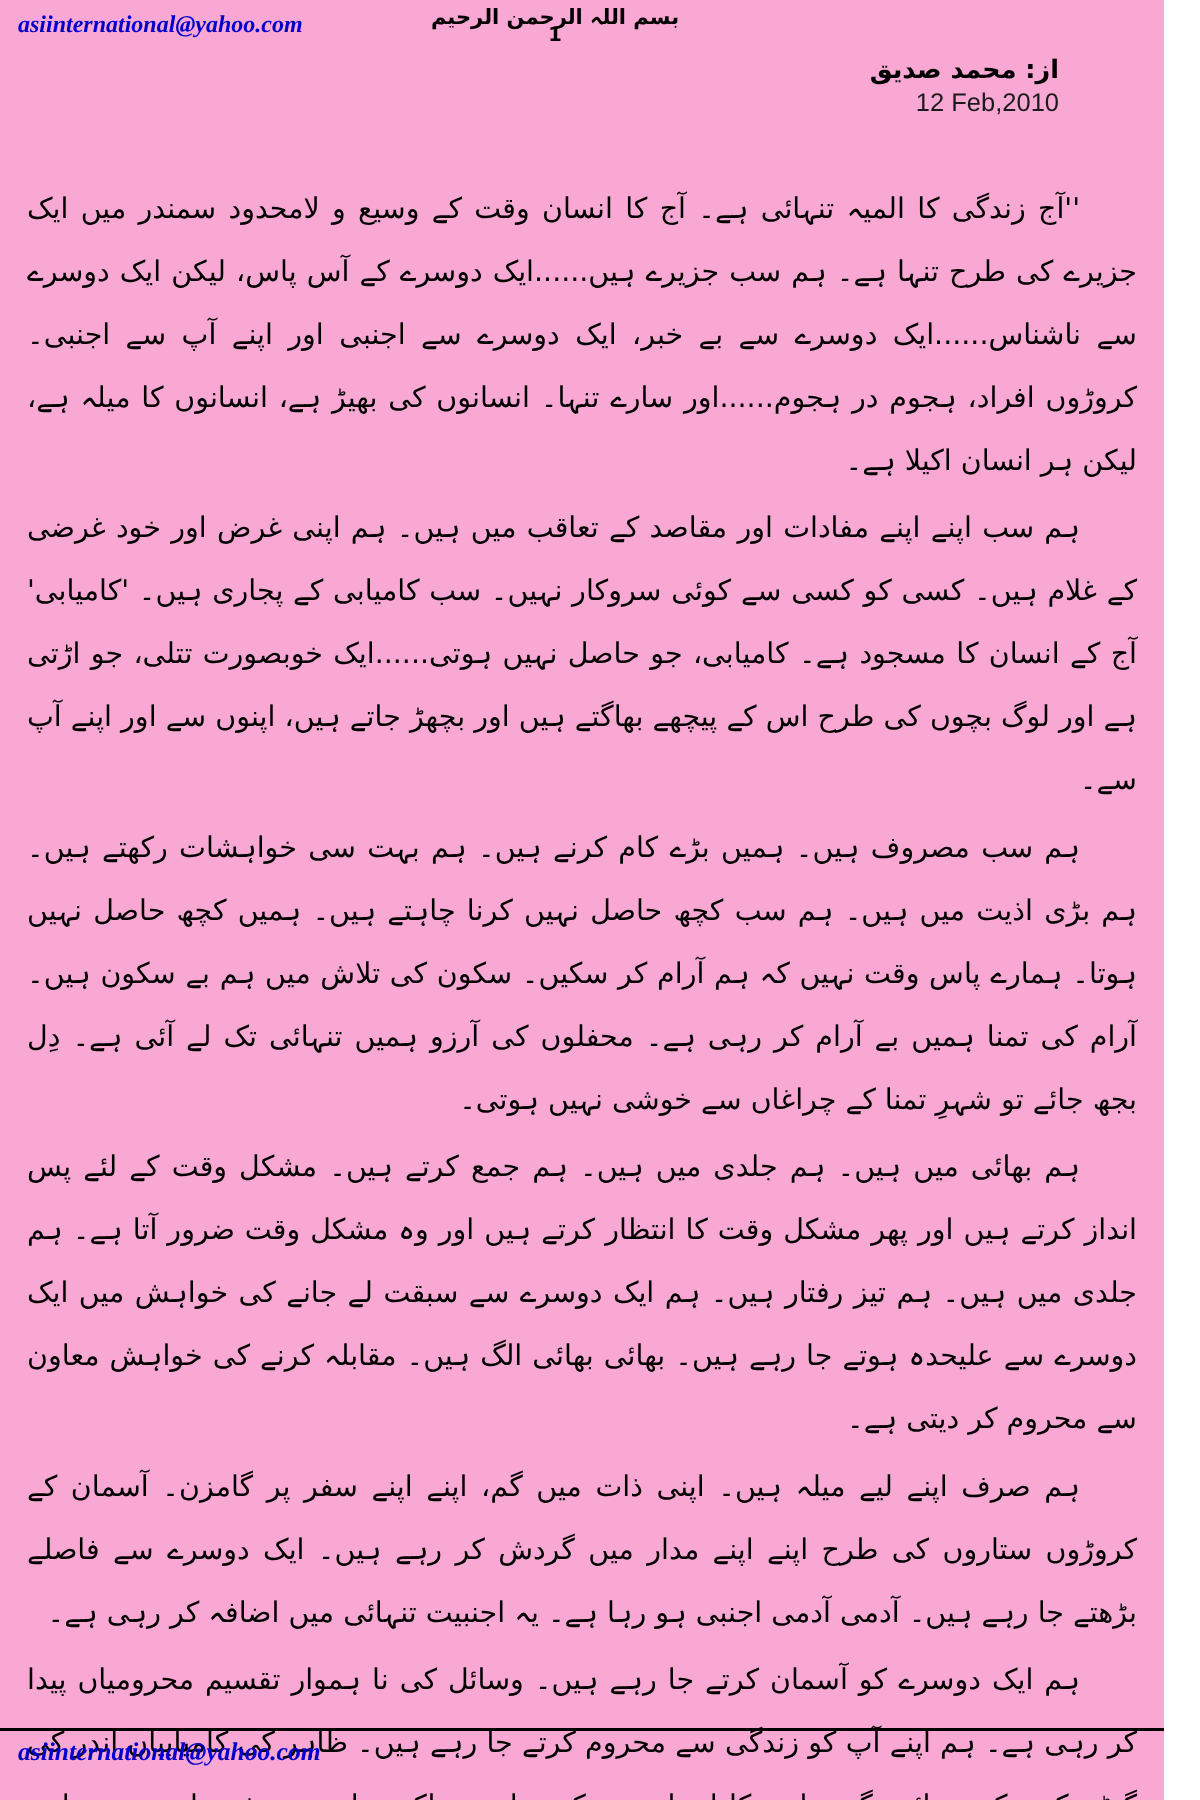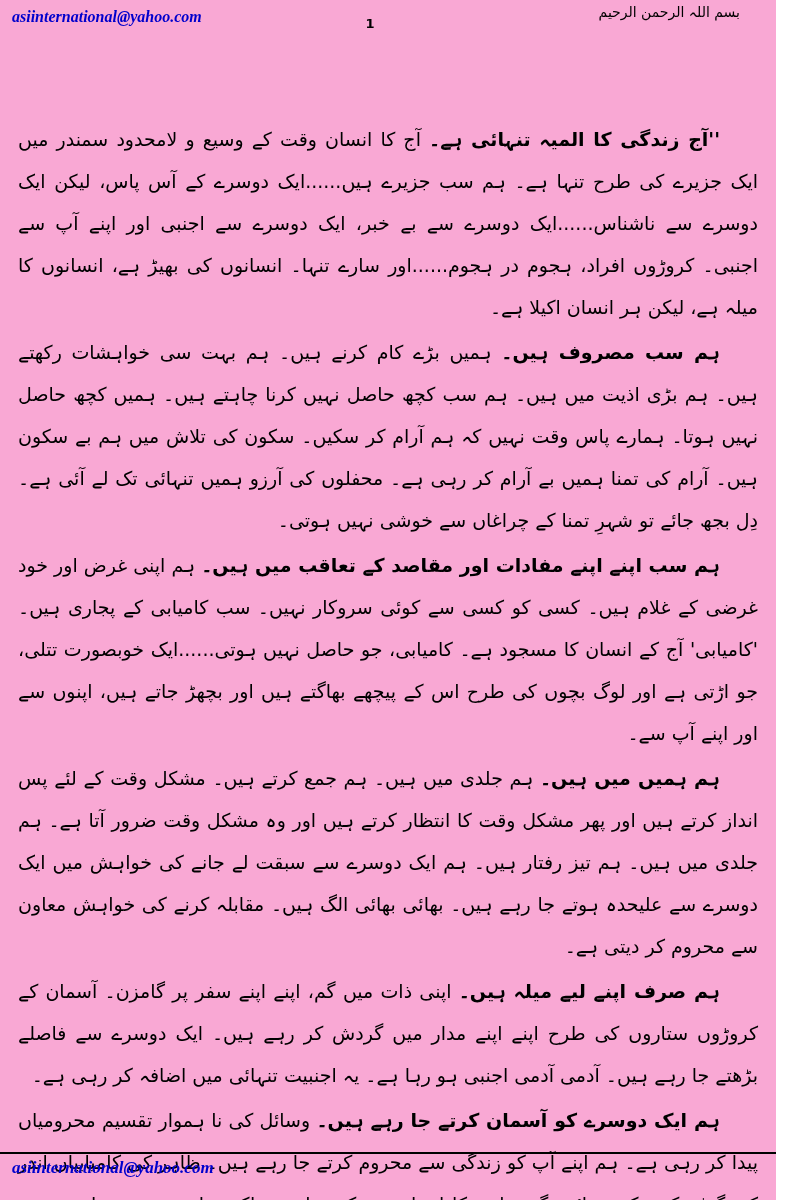--- a/index.html
+++ b/index.html
@@ -16,42 +16,42 @@
     position:absolute;top:8px;left:12px;
     font-family:"Liberation Serif",serif;
     font-style:italic;font-weight:bold;
     font-size:16px;color:#0000cc;
     cursor:pointer;
   }
   .bismillah-wrap{
     position:absolute;top:4px;left:0;width:740px;
     text-align:center;line-height:1.15;
   }
-  .bismillah{font-size:14px;font-weight:normal;direction:rtl;text-align:right;}
+  .bismillah{font-size:14px;font-weight:bold;direction:rtl;}
   .page-number{font-size:13px;font-weight:bold;margin-top:-3px;}
   .author-block{
     position:absolute;top:36px;right:70px;
     text-align:right;line-height:1.3;
   }
   .author{font-size:17px;font-weight:bold;direction:rtl;}
   .date{font-family:"Liberation Sans",sans-serif;font-size:17px;color:#1a1a1a;}
   .title{
     position:absolute;top:46px;left:0;width:760px;margin:0;
     text-align:center;direction:rtl;
     font-size:34px;font-weight:bold;
     letter-spacing:1px;
   }
   
   .essay{
     position:absolute;top:118px;left:18px;right:18px;
     direction:rtl;text-align:justify;
     font-size:19px;line-height:42px;
   }
   .essay p{margin:0 0 3px 0;text-indent:38px;}
-  .essay p b{font-weight:bold;}
+  .essay p b{font-weight:normal;}
   
   .footer-rule{
     position:absolute;left:0;right:0;top:1152px;
     border:none;border-top:2px solid #000;margin:0;
   }
   .footer-row{
     position:absolute;left:12px;right:12px;top:1158px;
     display:flex;justify-content:space-between;align-items:baseline;
     font-family:"Liberation Serif",serif;
     font-style:italic;font-weight:bold;
@@ -65,27 +65,31 @@
 
 <div class="page">
 
   <div class="email-top">asiinternational@yahoo.com</div>
 
   <div class="bismillah-wrap">
     <div class="bismillah">بسم اللہ الرحمن الرحیم</div>
     <div class="page-number">1</div>
   </div>
 
+  <div class="author-block">
+    <div class="author">از: محمد صدیق</div>
+    <div class="date">12 Feb,2010</div>
+  </div>
 
 
   <main class="essay" id="essay-body">
       <p><b>''آج زندگی کا المیہ تنہائی ہے۔</b><span> آج کا انسان وقت کے وسیع و لامحدود سمندر میں ایک جزیرے کی طرح تنہا ہے۔ ہم سب جزیرے ہیں......ایک دوسرے کے آس پاس، لیکن ایک دوسرے سے ناشناس......ایک دوسرے سے بے خبر، ایک دوسرے سے اجنبی اور اپنے آپ سے اجنبی۔ کروڑوں افراد، ہجوم در ہجوم......اور سارے تنہا۔ انسانوں کی بھیڑ ہے، انسانوں کا میلہ ہے، لیکن ہر انسان اکیلا ہے۔</span></p>
+      <p><b>ہم سب اپنے اپنے مفادات اور مقاصد کے تعاقب میں ہیں۔</b><span> ہم اپنی غرض اور خود غرضی کے غلام ہیں۔ کسی کو کسی سے کوئی سروکار نہیں۔ سب کامیابی کے پجاری ہیں۔ 'کامیابی' آج کے انسان کا مسجود ہے۔ کامیابی، جو حاصل نہیں ہوتی......ایک خوبصورت تتلی، جو اڑتی ہے اور لوگ بچوں کی طرح اس کے پیچھے بھاگتے ہیں اور بچھڑ جاتے ہیں، اپنوں سے اور اپنے آپ سے۔</span></p>
       <p><b>ہم سب مصروف ہیں۔</b><span> ہمیں بڑے کام کرنے ہیں۔ ہم بہت سی خواہشات رکھتے ہیں۔ ہم بڑی اذیت میں ہیں۔ ہم سب کچھ حاصل نہیں کرنا چاہتے ہیں۔ ہمیں کچھ حاصل نہیں ہوتا۔ ہمارے پاس وقت نہیں کہ ہم آرام کر سکیں۔ سکون کی تلاش میں ہم بے سکون ہیں۔ آرام کی تمنا ہمیں بے آرام کر رہی ہے۔ محفلوں کی آرزو ہمیں تنہائی تک لے آئی ہے۔ دِل بجھ جائے تو شہرِ تمنا کے چراغاں سے خوشی نہیں ہوتی۔</span></p>
-      <p><b>ہم سب اپنے اپنے مفادات اور مقاصد کے تعاقب میں ہیں۔</b><span> ہم اپنی غرض اور خود غرضی کے غلام ہیں۔ کسی کو کسی سے کوئی سروکار نہیں۔ سب کامیابی کے پجاری ہیں۔ 'کامیابی' آج کے انسان کا مسجود ہے۔ کامیابی، جو حاصل نہیں ہوتی......ایک خوبصورت تتلی، جو اڑتی ہے اور لوگ بچوں کی طرح اس کے پیچھے بھاگتے ہیں اور بچھڑ جاتے ہیں، اپنوں سے اور اپنے آپ سے۔</span></p>
-      <p><b>ہم ہمیں میں ہیں۔</b><span> ہم جلدی میں ہیں۔ ہم جمع کرتے ہیں۔ مشکل وقت کے لئے پس انداز کرتے ہیں اور پھر مشکل وقت کا انتظار کرتے ہیں اور وہ مشکل وقت ضرور آتا ہے۔ ہم جلدی میں ہیں۔ ہم تیز رفتار ہیں۔ ہم ایک دوسرے سے سبقت لے جانے کی خواہش میں ایک دوسرے سے علیحدہ ہوتے جا رہے ہیں۔ بھائی بھائی الگ ہیں۔ مقابلہ کرنے کی خواہش معاون سے محروم کر دیتی ہے۔</span></p>
+      <p><b>ہم بھائی میں ہیں۔</b><span> ہم جلدی میں ہیں۔ ہم جمع کرتے ہیں۔ مشکل وقت کے لئے پس انداز کرتے ہیں اور پھر مشکل وقت کا انتظار کرتے ہیں اور وہ مشکل وقت ضرور آتا ہے۔ ہم جلدی میں ہیں۔ ہم تیز رفتار ہیں۔ ہم ایک دوسرے سے سبقت لے جانے کی خواہش میں ایک دوسرے سے علیحدہ ہوتے جا رہے ہیں۔ بھائی بھائی الگ ہیں۔ مقابلہ کرنے کی خواہش معاون سے محروم کر دیتی ہے۔</span></p>
       <p><b>ہم صرف اپنے لیے میلہ ہیں۔</b><span> اپنی ذات میں گم، اپنے اپنے سفر پر گامزن۔ آسمان کے کروڑوں ستاروں کی طرح اپنے اپنے مدار میں گردش کر رہے ہیں۔ ایک دوسرے سے فاصلے بڑھتے جا رہے ہیں۔ آدمی آدمی اجنبی ہو رہا ہے۔ یہ اجنبیت تنہائی میں اضافہ کر رہی ہے۔</span></p>
       <p><b>ہم ایک دوسرے کو آسمان کرتے جا رہے ہیں۔</b><span> وسائل کی نا ہموار تقسیم محرومیاں پیدا کر رہی ہے۔ ہم اپنے آپ کو زندگی سے محروم کرتے جا رہے ہیں۔ ظاہر کی کامیابیاں اندر کی گھٹن کب تک چھپائیں گی۔ اندر کا انسان سسک رہا ہے، بلک رہا ہے، چیخ رہا ہے۔ ہم اس کی آواز سُنتے ہیں لیکن اپنے کانوں پر اعتبار نہیں۔ ہم اپنے باطن کو ہلاک کر کے کامرانیوں کے جشن مناتے ہیں۔</span></p>
     </main>
 
   <hr class="footer-rule">
 
   <div class="footer-row">
     <span>asiinternational@yahoo.com</span>
   </div>
 

